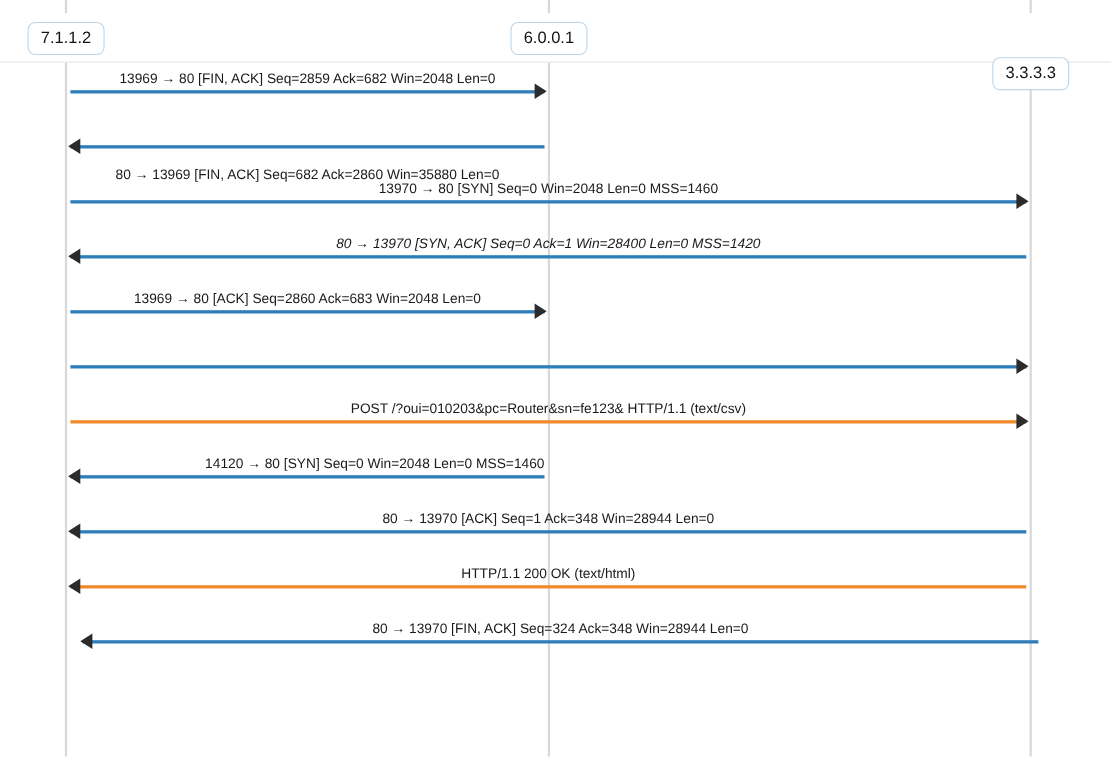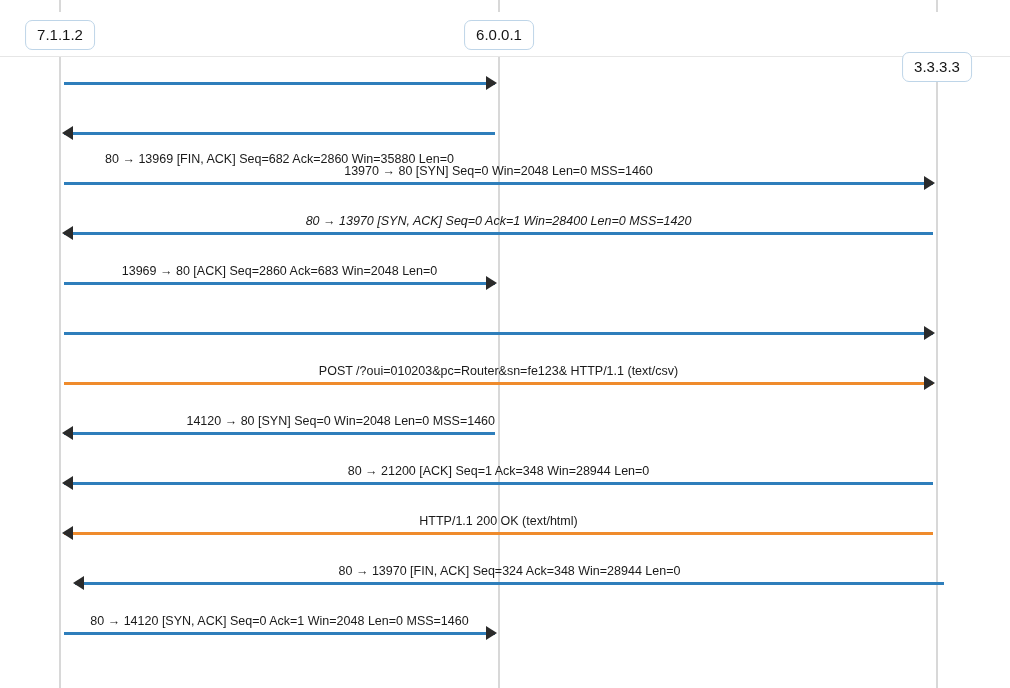--- a/index.html
+++ b/index.html
@@ -123,20 +123,21 @@
   <div class="rows-layer" id="rows-layer">
       <div class="msg-row faded-1" style="top: -37px;"></div>
       <div class="msg-row faded-2" style="top: 13px;">
         <div class="msg-line tcp" style="left: 64px; width: 431px; background: rgb(46, 126, 187);"></div>
         <div class="arrow-head right" style="left: 486px; border-left-color: rgb(43, 43, 43);"></div>
         <div class="msg-label" style="left: 64px; width: 431px;">13969 → 80 [ACK] Seq=2859 Ack=682 Win=2048 Len=0</div>
       </div>
       <div class="msg-row" style="top: 63px;">
         <div class="msg-line tcp" style="left: 64px; width: 431px; background: rgb(46, 126, 187);"></div>
         <div class="arrow-head right" style="left: 486px; border-left-color: rgb(43, 43, 43);"></div>
+        <div class="msg-label" style="left: 64px; width: 431px;">13969 → 80 [FIN, ACK] Seq=2859 Ack=682 Win=2048 Len=0</div>
       </div>
       <div class="msg-row" style="top: 113px;">
         <div class="msg-line tcp" style="left: 64px; width: 431px; background: rgb(46, 126, 187);"></div>
         <div class="arrow-head left" style="left: 62px; border-right-color: rgb(43, 43, 43);"></div>
         <div class="msg-label" style="left: 64px; width: 431px; margin-top: 38px;">80 → 13969 [FIN, ACK] Seq=682 Ack=2860 Win=35880 Len=0</div>
       </div>
       <div class="msg-row" style="top: 163px;">
         <div class="msg-line tcp" style="left: 64px; width: 869px; background: rgb(46, 126, 187);"></div>
         <div class="arrow-head right" style="left: 924px; border-left-color: rgb(43, 43, 43);"></div>
         <div class="msg-label" style="left: 64px; width: 869px;">13970 → 80 [SYN] Seq=0 Win=2048 Len=0 MSS=1460</div>
@@ -161,36 +162,31 @@
         <div class="msg-label" style="left: 64px; width: 869px;">POST /?oui=010203&amp;pc=Router&amp;sn=fe123&amp; HTTP/1.1 (text/csv)</div>
       </div>
       <div class="msg-row" style="top: 413px;">
         <div class="msg-line tcp" style="left: 64px; width: 431px; background: rgb(46, 126, 187);"></div>
         <div class="arrow-head left" style="left: 62px; border-right-color: rgb(43, 43, 43);"></div>
         <div class="msg-label" style="left: 64px; width: 431px; text-align: right;">14120 → 80 [SYN] Seq=0 Win=2048 Len=0 MSS=1460</div>
       </div>
       <div class="msg-row" style="top: 463px;">
         <div class="msg-line tcp" style="left: 64px; width: 869px; background: rgb(46, 126, 187);"></div>
         <div class="arrow-head left" style="left: 62px; border-right-color: rgb(43, 43, 43);"></div>
-        <div class="msg-label" style="left: 64px; width: 869px;">80 → 21200 [ACK] Seq=1 Ack=348 Win=28944 Len=0</div>
+        <div class="msg-label" style="left: 64px; width: 869px;">80 → 13970 [ACK] Seq=1 Ack=348 Win=28944 Len=0</div>
       </div>
       <div class="msg-row" style="top: 513px;">
         <div class="msg-line http" style="left: 64px; width: 869px; background: rgb(239, 139, 44);"></div>
         <div class="arrow-head left" style="left: 62px; border-right-color: rgb(43, 43, 43);"></div>
         <div class="msg-label" style="left: 64px; width: 869px;">HTTP/1.1 200 OK (text/html)</div>
       </div>
       <div class="msg-row" style="top: 563px; margin-left: 11px;">
         <div class="msg-line tcp" style="left: 64px; width: 869px; background: rgb(46, 126, 187);"></div>
         <div class="arrow-head left" style="left: 62px; border-right-color: rgb(43, 43, 43);"></div>
         <div class="msg-label" style="left: 64px; width: 869px;">80 → 13970 [FIN, ACK] Seq=324 Ack=348 Win=28944 Len=0</div>
-      </div>
-      <div class="msg-row" style="top: 613px;">
-        <div class="msg-line tcp" style="left: 64px; width: 431px; background: rgb(46, 126, 187);"></div>
-        <div class="arrow-head right" style="left: 486px; border-left-color: rgb(43, 43, 43);"></div>
-        <div class="msg-label" style="left: 64px; width: 431px;">80 → 14120 [SYN, ACK] Seq=0 Ack=1 Win=2048 Len=0 MSS=1460</div>
       </div>
     </div>
 
   <div class="node-header" id="node-header">
       <div class="node-box" style="left: 60px; border-color: rgb(190, 213, 232);">7.1.1.2</div>
       <div class="node-box" style="left: 499px; border-color: rgb(190, 213, 232);">6.0.0.1</div>
       <div class="node-box" style="left: 937px; border-color: rgb(190, 213, 232); margin-top: 32px;">3.3.3.3</div>
     </div>
 
 </div>

